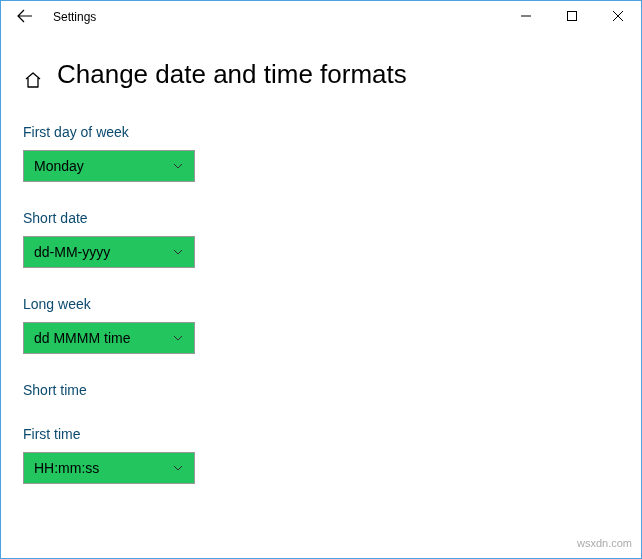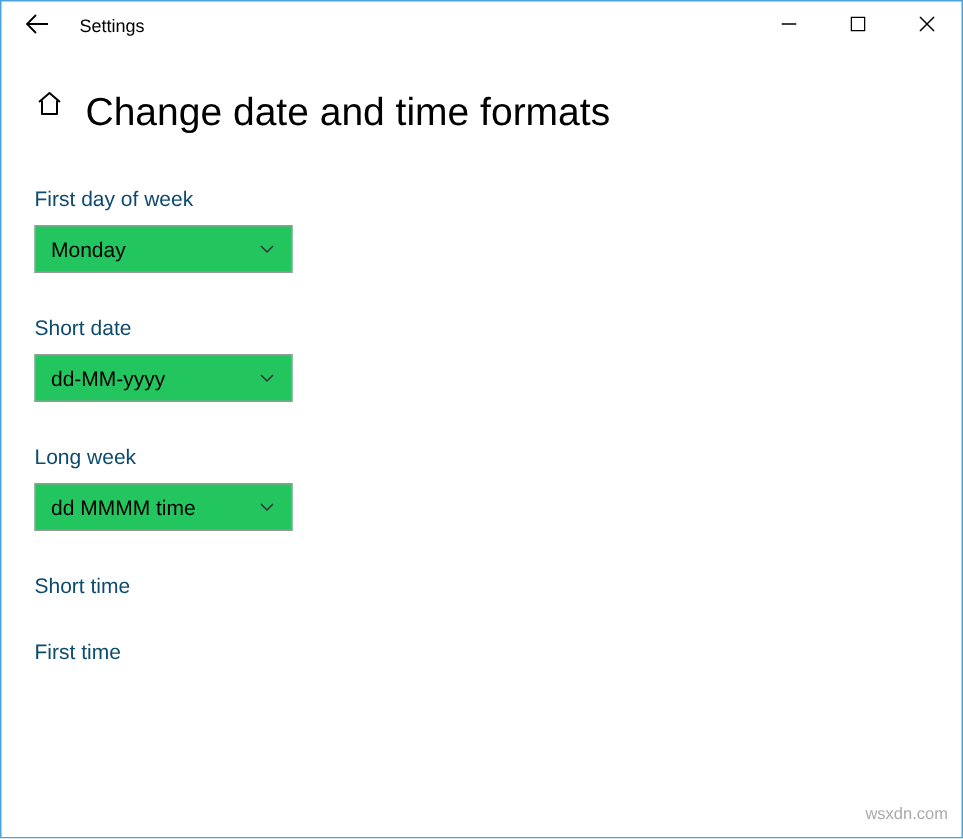--- a/index.html
+++ b/index.html
@@ -58,21 +58,21 @@
       justify-content: center;
       cursor: pointer;
     }
     .content {
       flex: 1;
       padding: 20px 22px 20px 22px;
       overflow: hidden;
     }
     .page-header {
       display: flex;
-      align-items: flex-start;
+      align-items: flex-end;
       margin-bottom: 34px;
       margin-top: 6px;
     }
     .home-icon {
       margin-right: 14px;
       display: flex;
       align-items: center;
     }
     .page-title {
       font-size: 26px;
@@ -196,18 +196,26 @@
         </span>
       </div>
     </div>
 
     <div class="form-group">
       <span class="label">Short time</span>
     </div>
 
     <div class="form-group">
       <span class="label">First time</span>
+      <div class="dropdown">
+        <span>HH:mm:ss</span>
+        <span class="chevron">
+          <svg width="12" height="12" viewBox="0 0 12 12">
+              <path d="M2 4 L6 8 L10 4" stroke="#333" stroke-width="1" fill="none"></path>
+            </svg>
+        </span>
+      </div>
     </div>
 
   </div>
 </div>
 
 <div class="watermark">wsxdn.com</div>
 
 </body></html>

